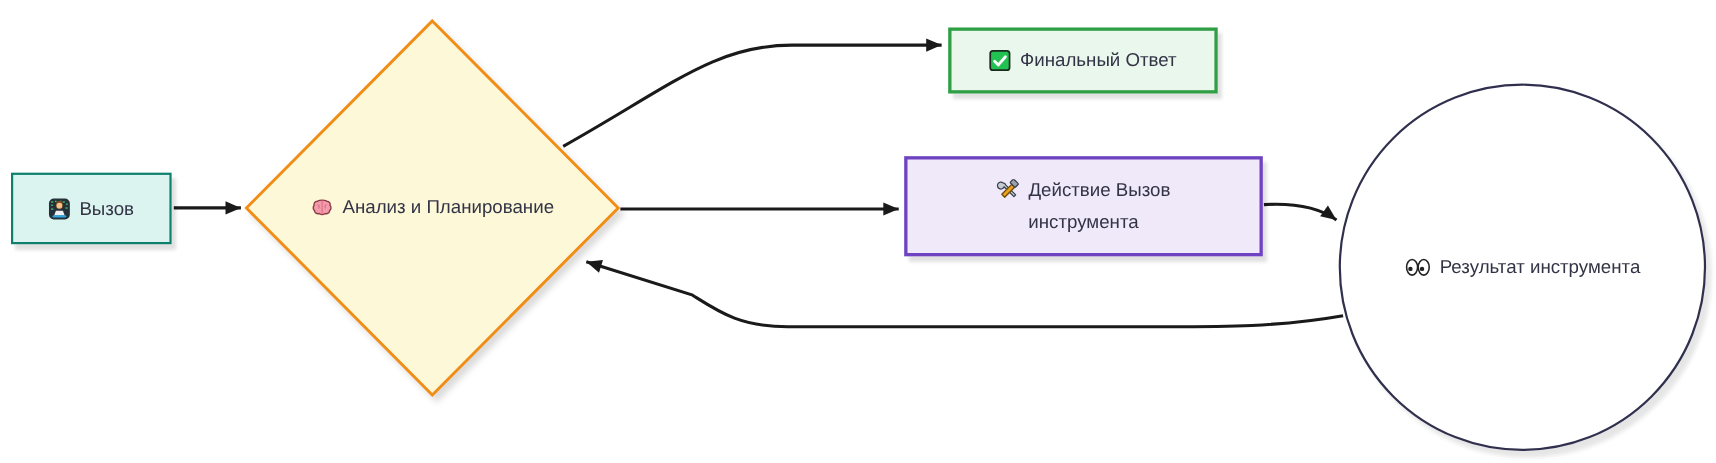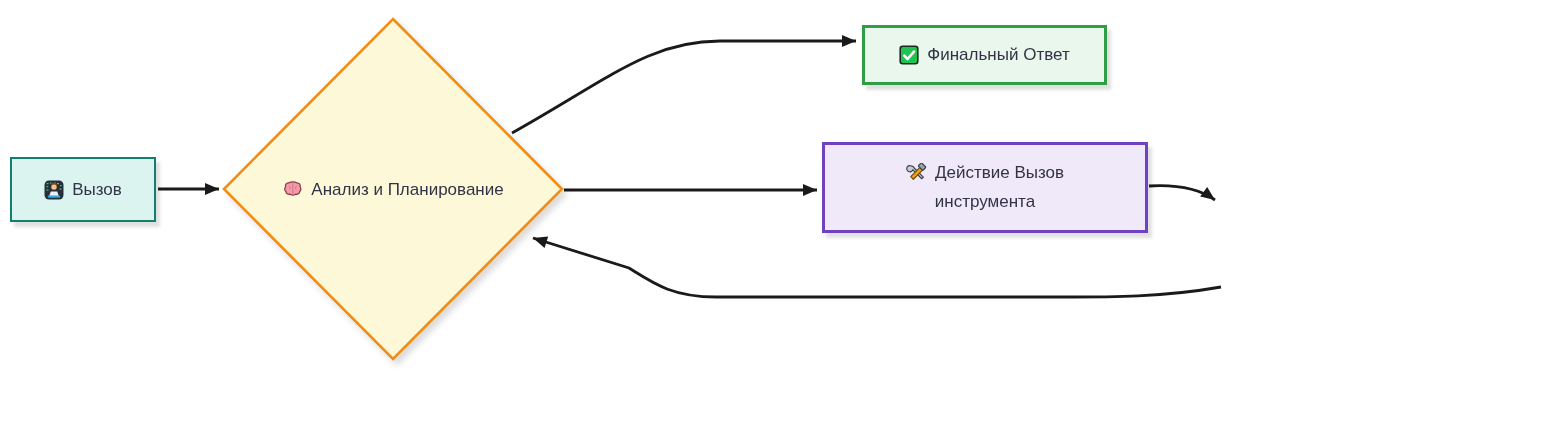--- a/index.html
+++ b/index.html
@@ -74,21 +74,20 @@
     background: var(--result-fill);
     border: 2.6px solid var(--result-stroke);
     border-radius: 50%;
     box-shadow: 5px 6px 4px rgba(0,0,0,0.10);
   }
   .diamond-label {
     position: absolute;
     left: 393px; top: 189px;
     transform: translate(-50%, -50%);
     display: inline-flex;
-    align-items: center;
     gap: 8px;
     font-size: 17px;
     white-space: nowrap;
     color: var(--text-color);
   }
   .edge-label {
     position: absolute;
     transform: translate(-50%, -50%);
     background: var(--label-bg);
     padding: 3px 5px;
@@ -174,15 +173,26 @@
           <rect x="12.2" y="1.2" width="6.2" height="4.4" rx="1" transform="rotate(45 15.3 3.4)" fill="#9aa0ad" stroke="#3a3f4a" stroke-width="1.1"></rect>
         </svg>
       </span>
       <span>Действие Вызов</span>
     </span>
     <span class="line">
       <span>инструмента</span>
     </span>
   </div>
 
+  <div class="node node-result">
+    <span class="icon">
+      <svg width="24" height="18" viewBox="0 0 25 17">
+        <ellipse cx="7" cy="8.5" rx="5.2" ry="7.4" fill="#ffffff" stroke="#222222" stroke-width="1.5"></ellipse>
+        <ellipse cx="18" cy="8.5" rx="5.2" ry="7.4" fill="#ffffff" stroke="#222222" stroke-width="1.5"></ellipse>
+        <circle cx="5.4" cy="10" r="2.1" fill="#222222"></circle>
+        <circle cx="16.4" cy="10" r="2.1" fill="#222222"></circle>
+      </svg>
+    </span>
+    <span>Результат инструмента</span>
+  </div>
 
 
 </div>
 
 </body></html>

